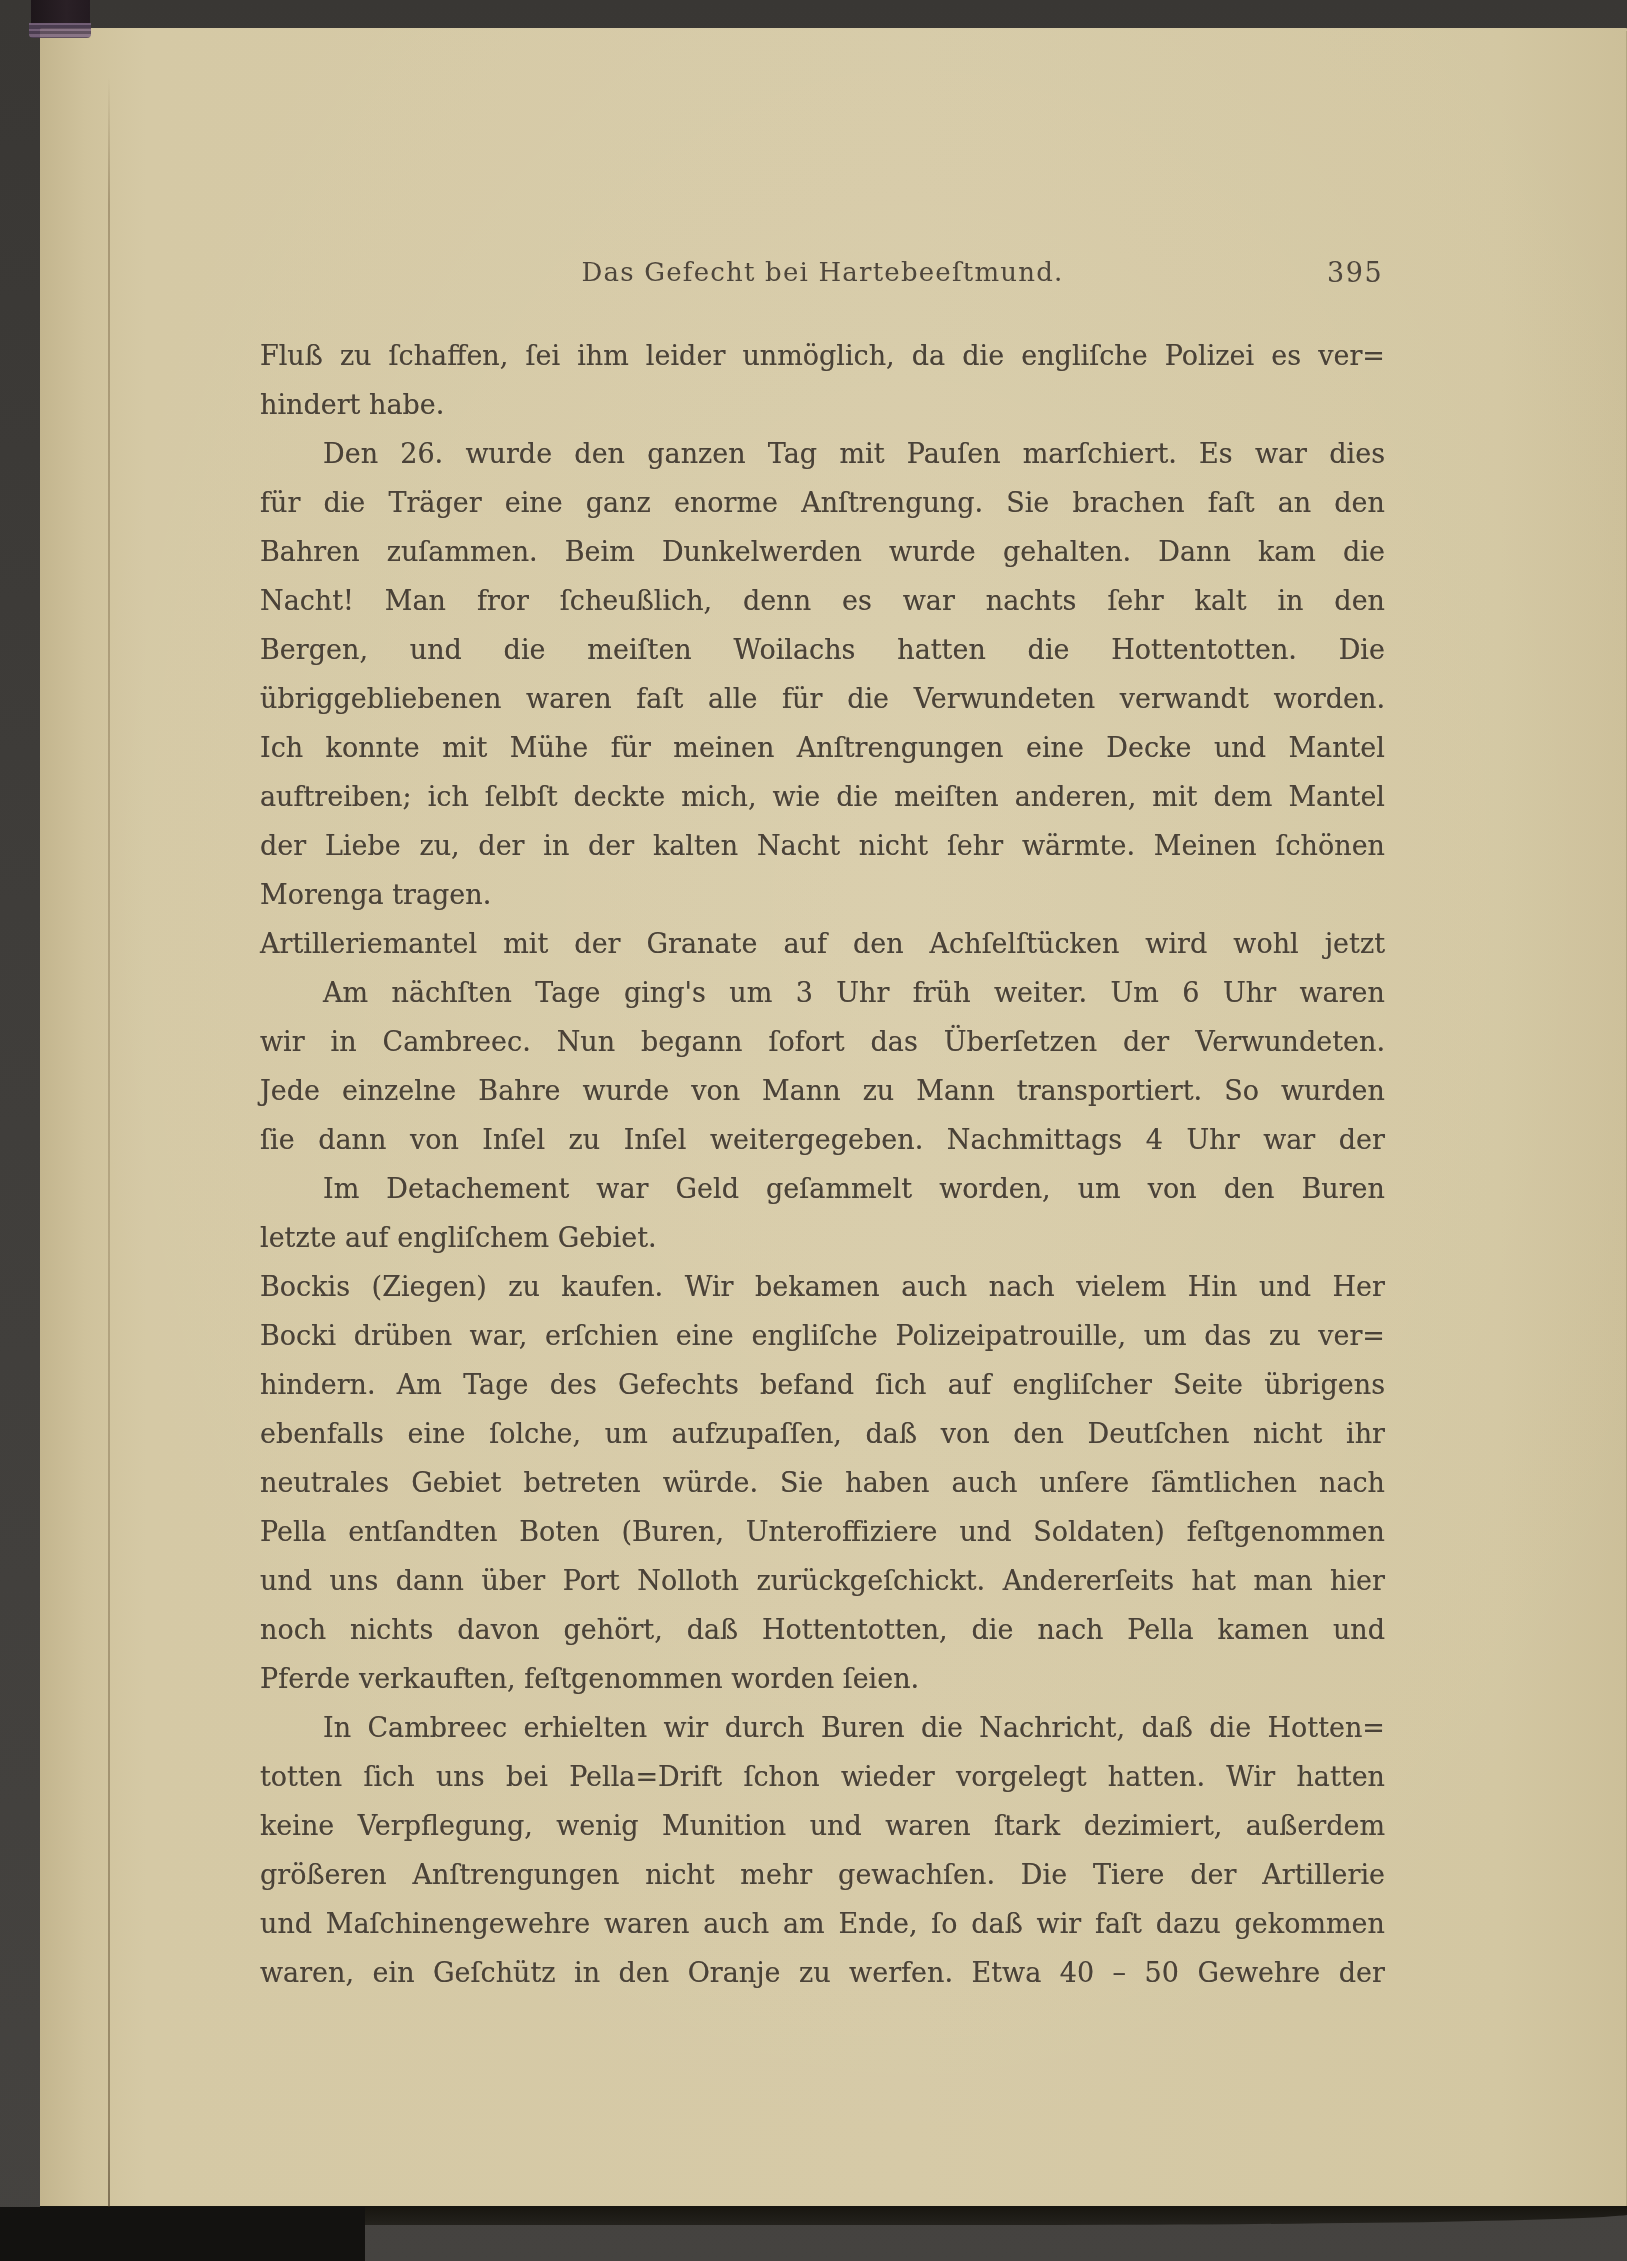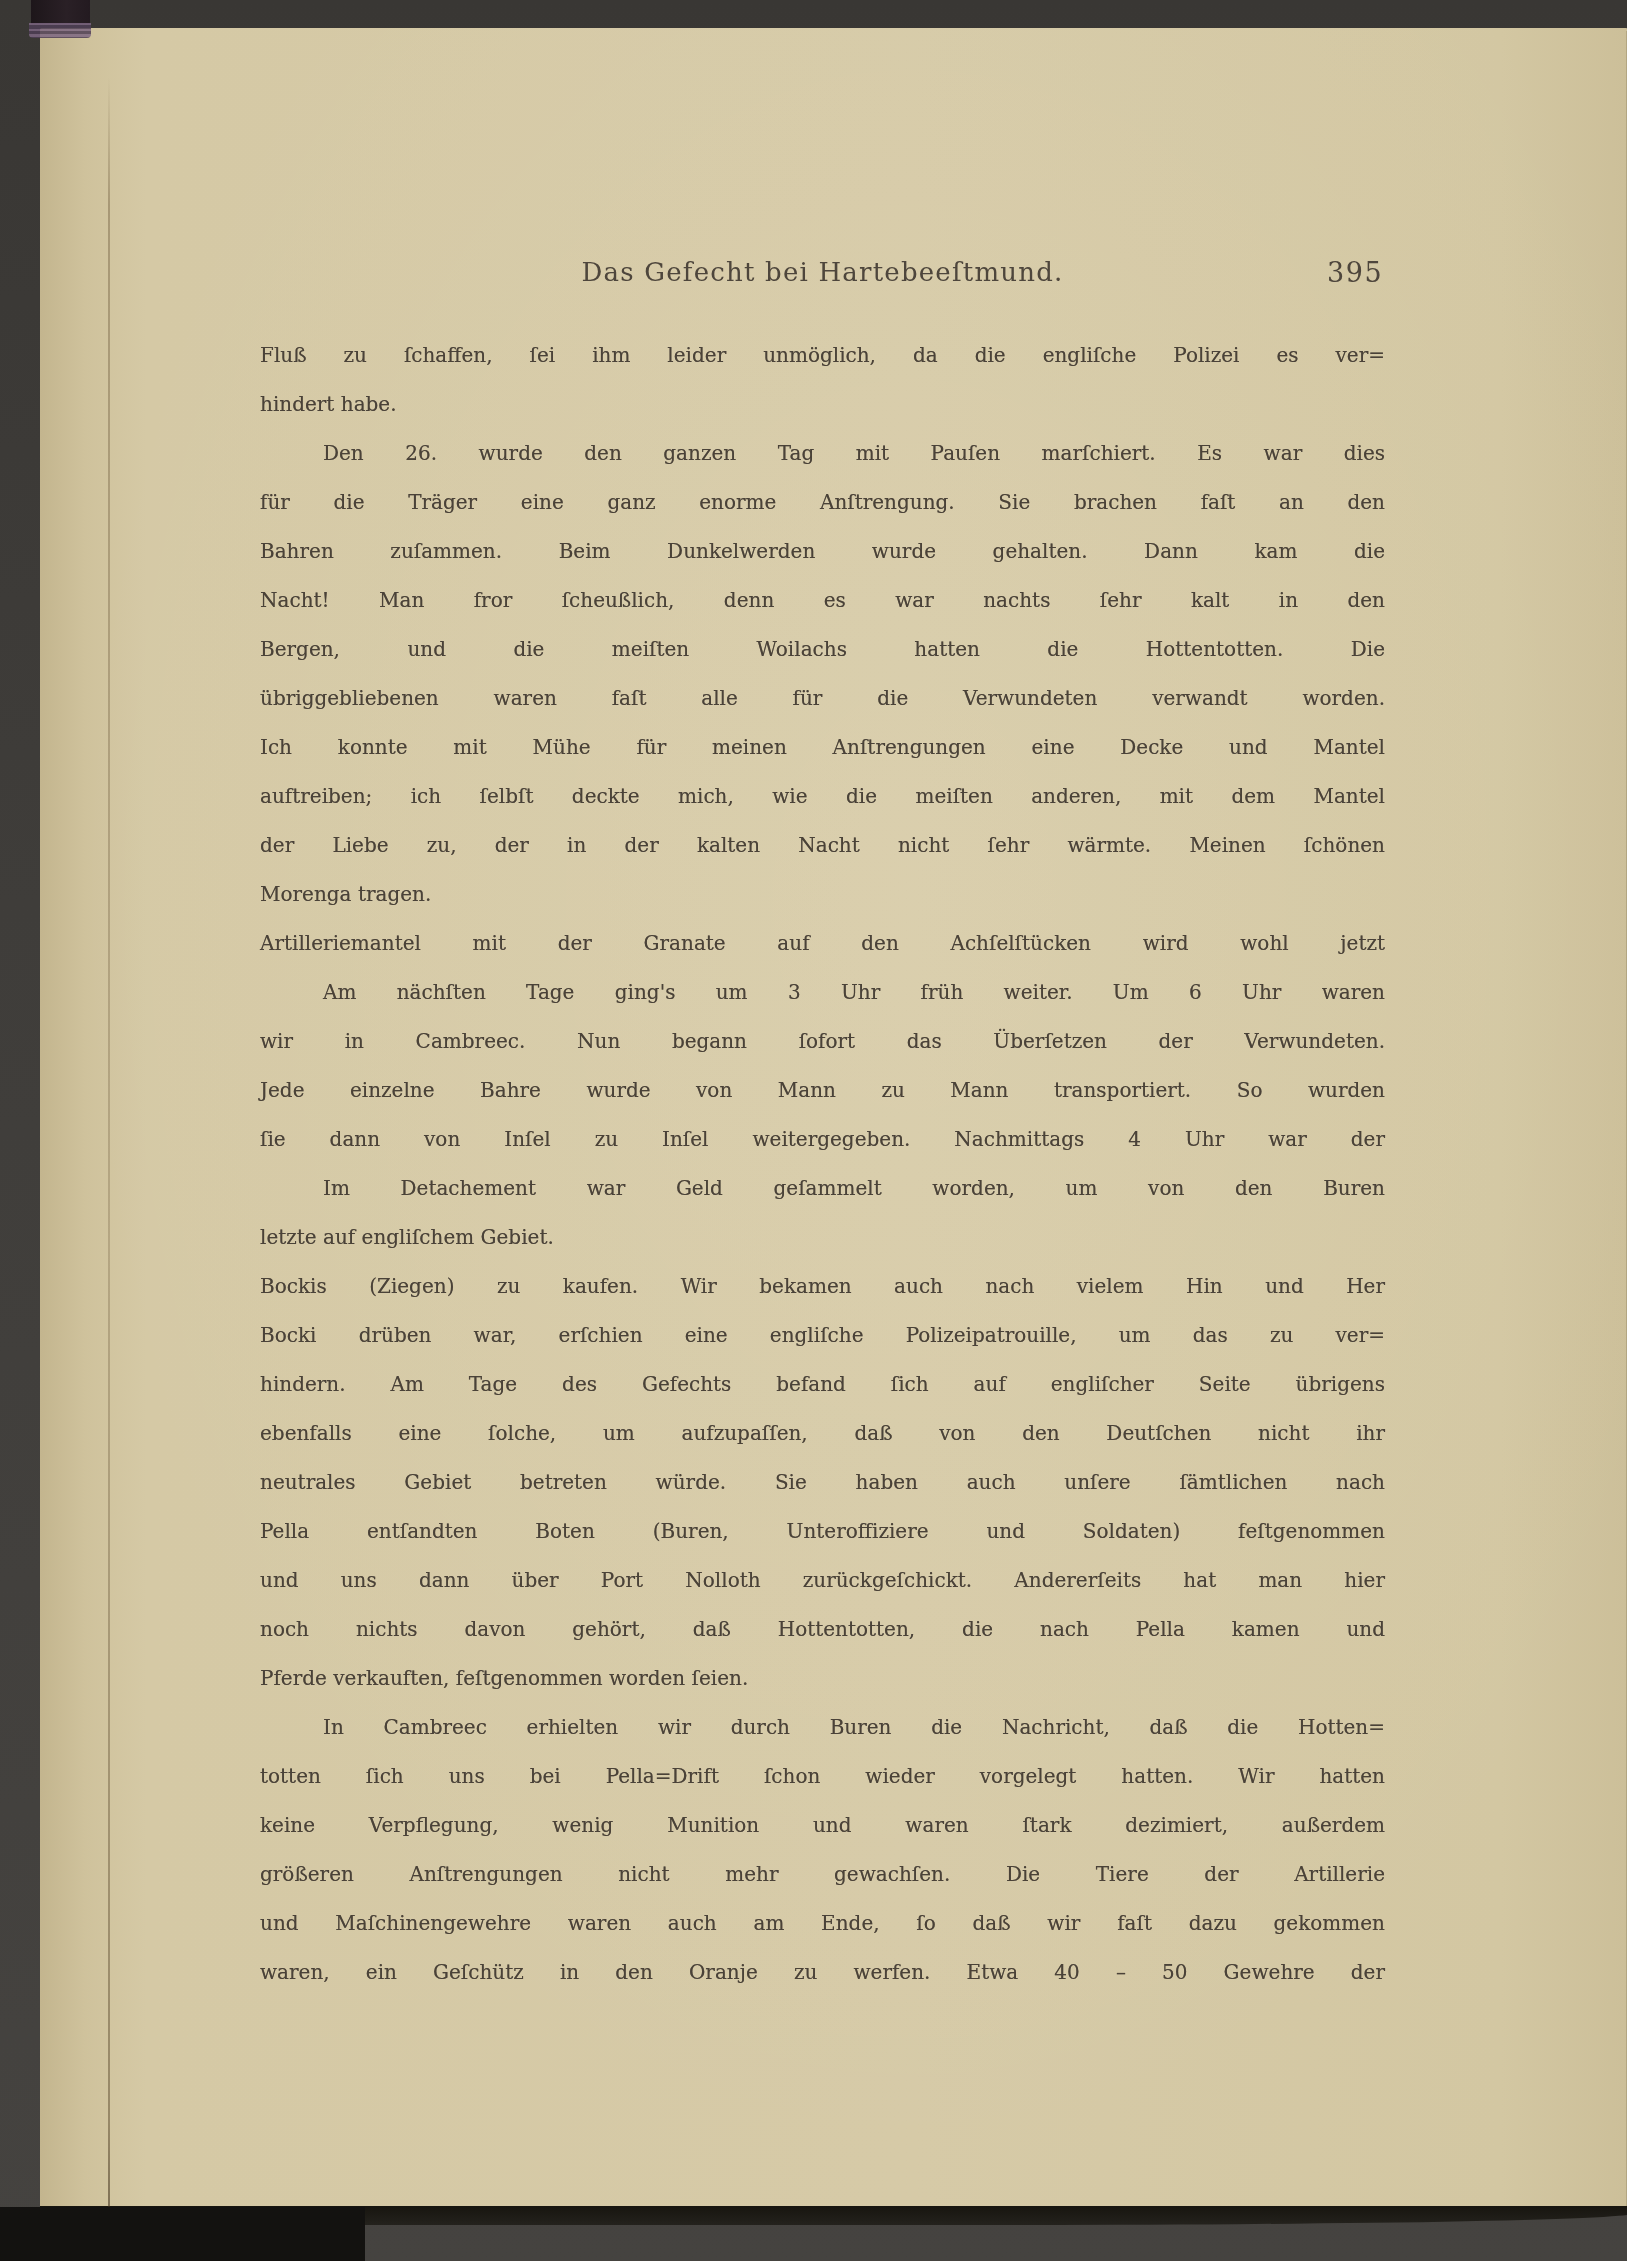--- a/index.html
+++ b/index.html
@@ -77,21 +77,21 @@
   }
   
   .body-text {
     position: absolute;
     left: 220px; top: 303px; width: 1125px;
     color: #4a4238;
   }
   .line {
     height: 49px;
     line-height: 49px;
-    font-size: 20px;
+    font-size: 27px;
     white-space: normal;
     text-align: justify;
     text-align-last: justify;
     text-shadow: 0 0 0.5px rgba(74,66,56,0.55);
   }
   .line.indent { padding-left: 63px; }
   .line.pend { text-align-last: left; }
 </style>
 </head>
 <body>

